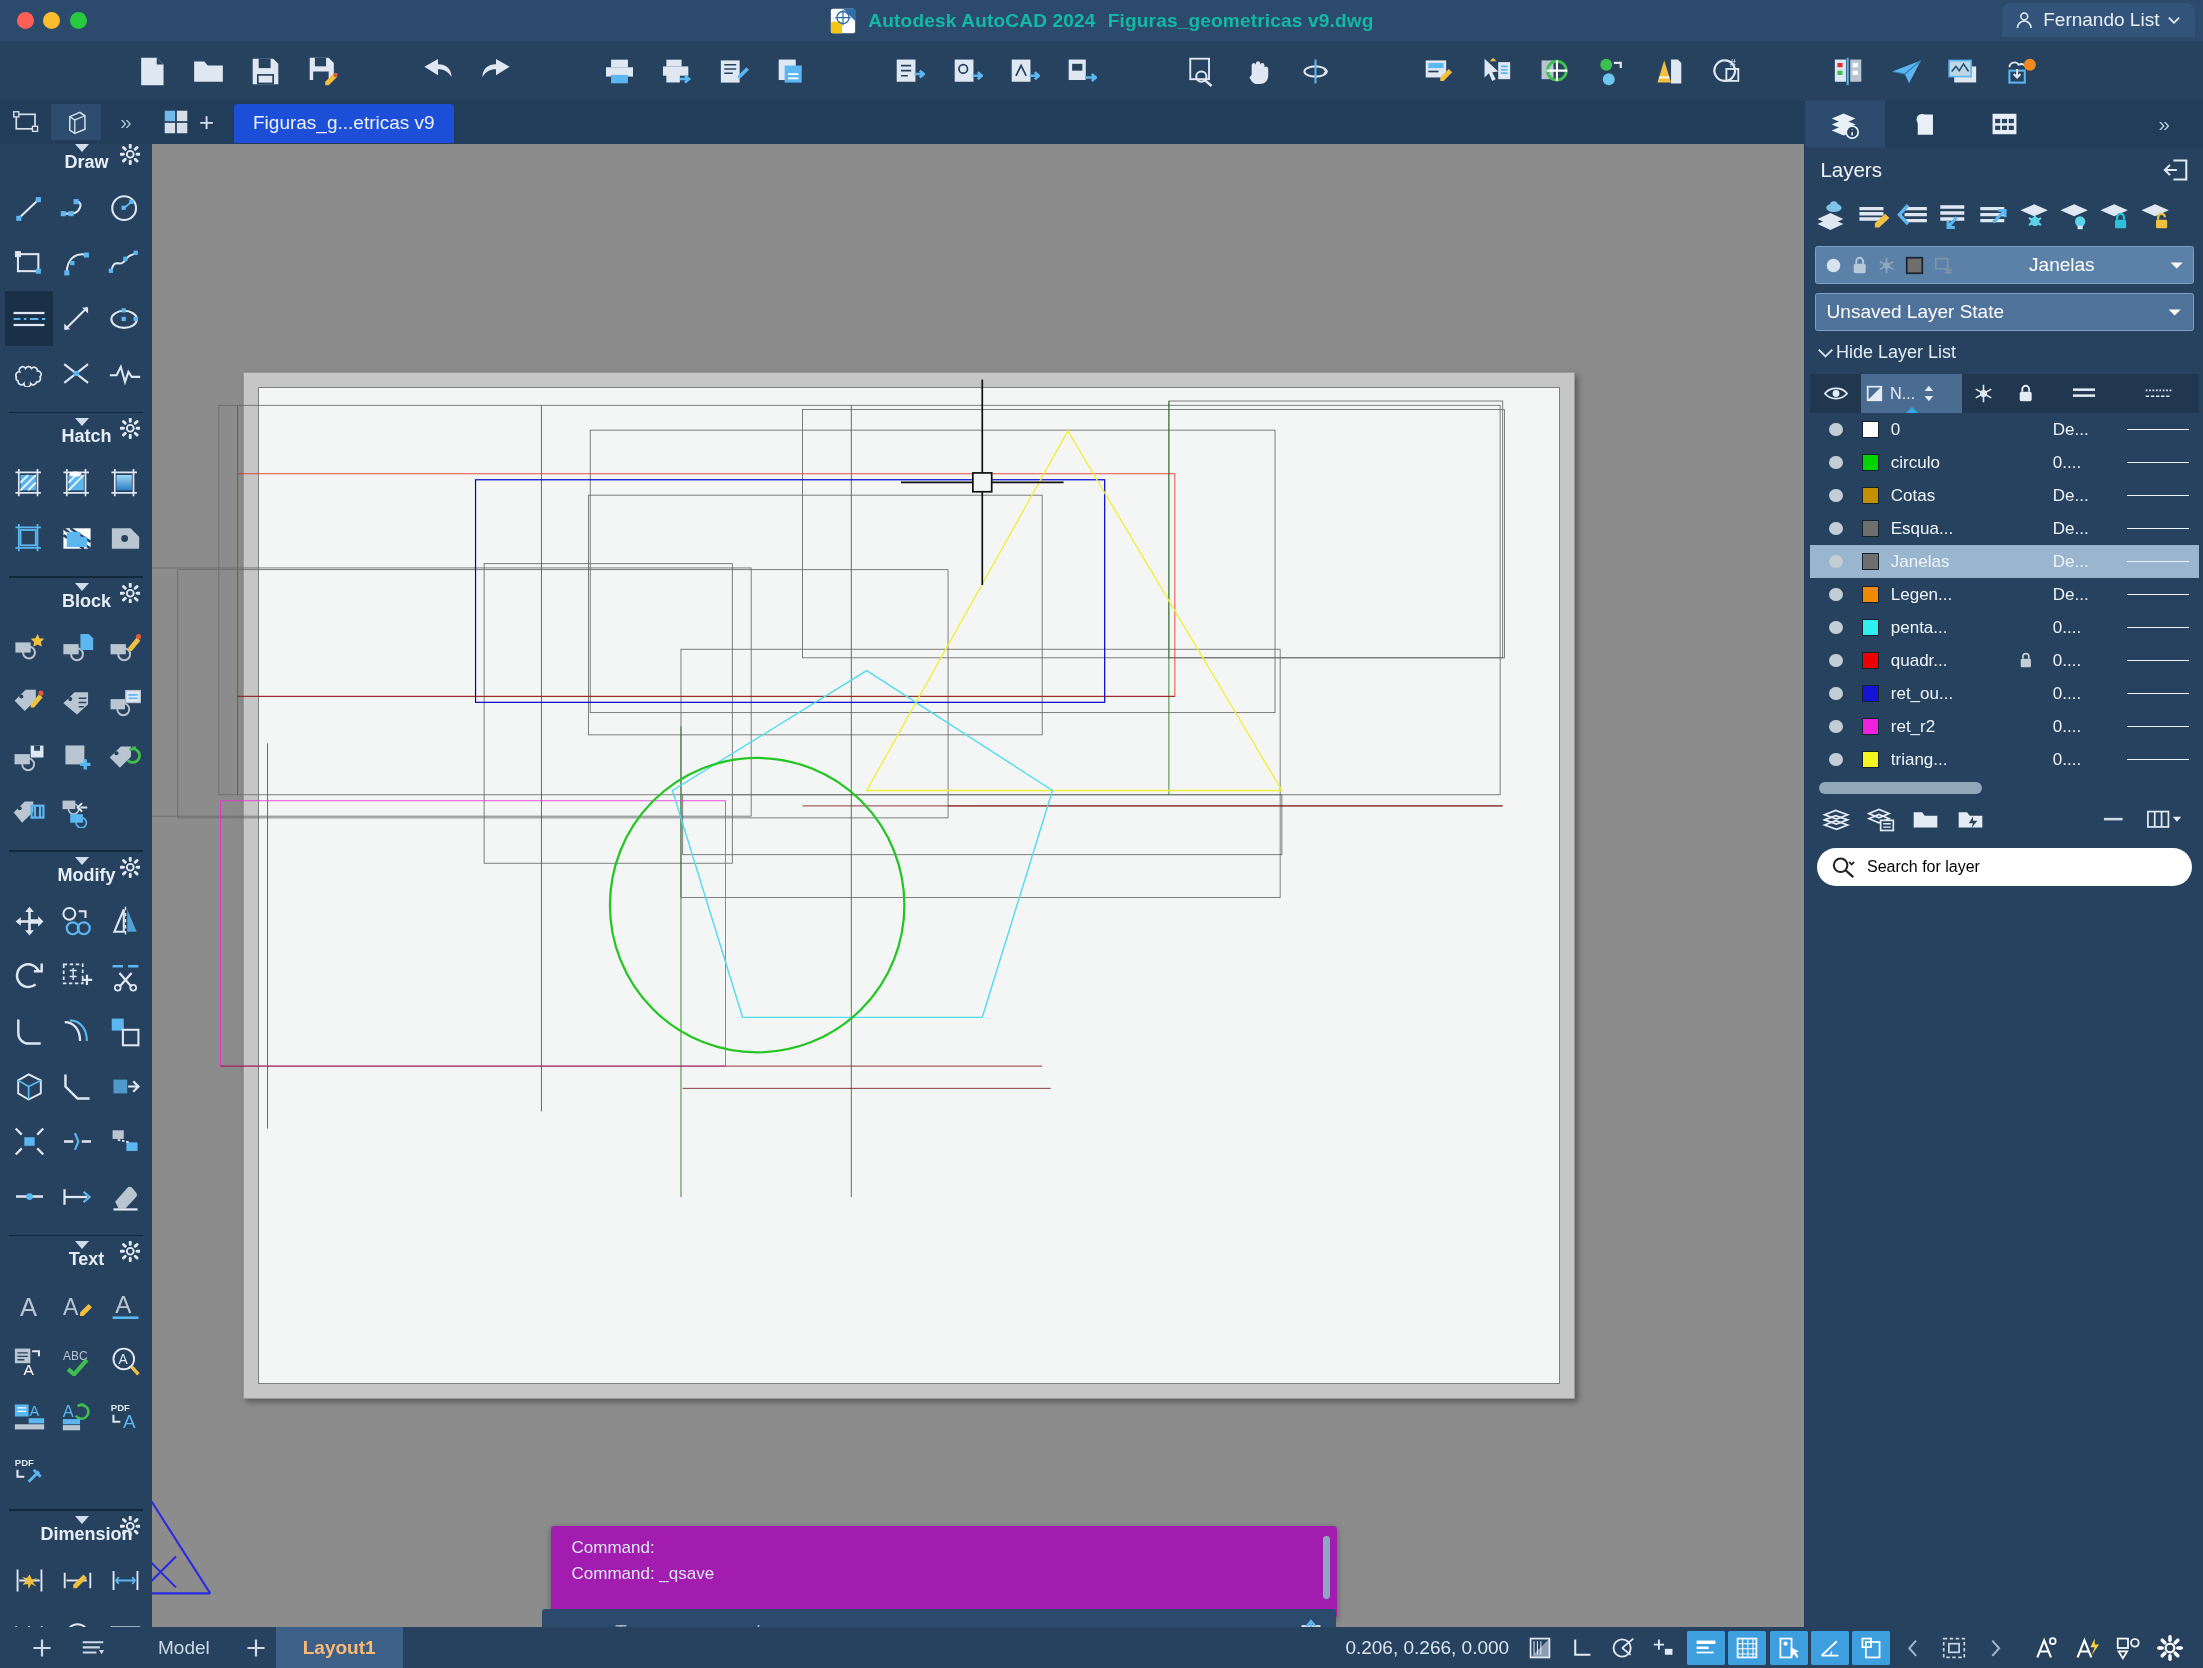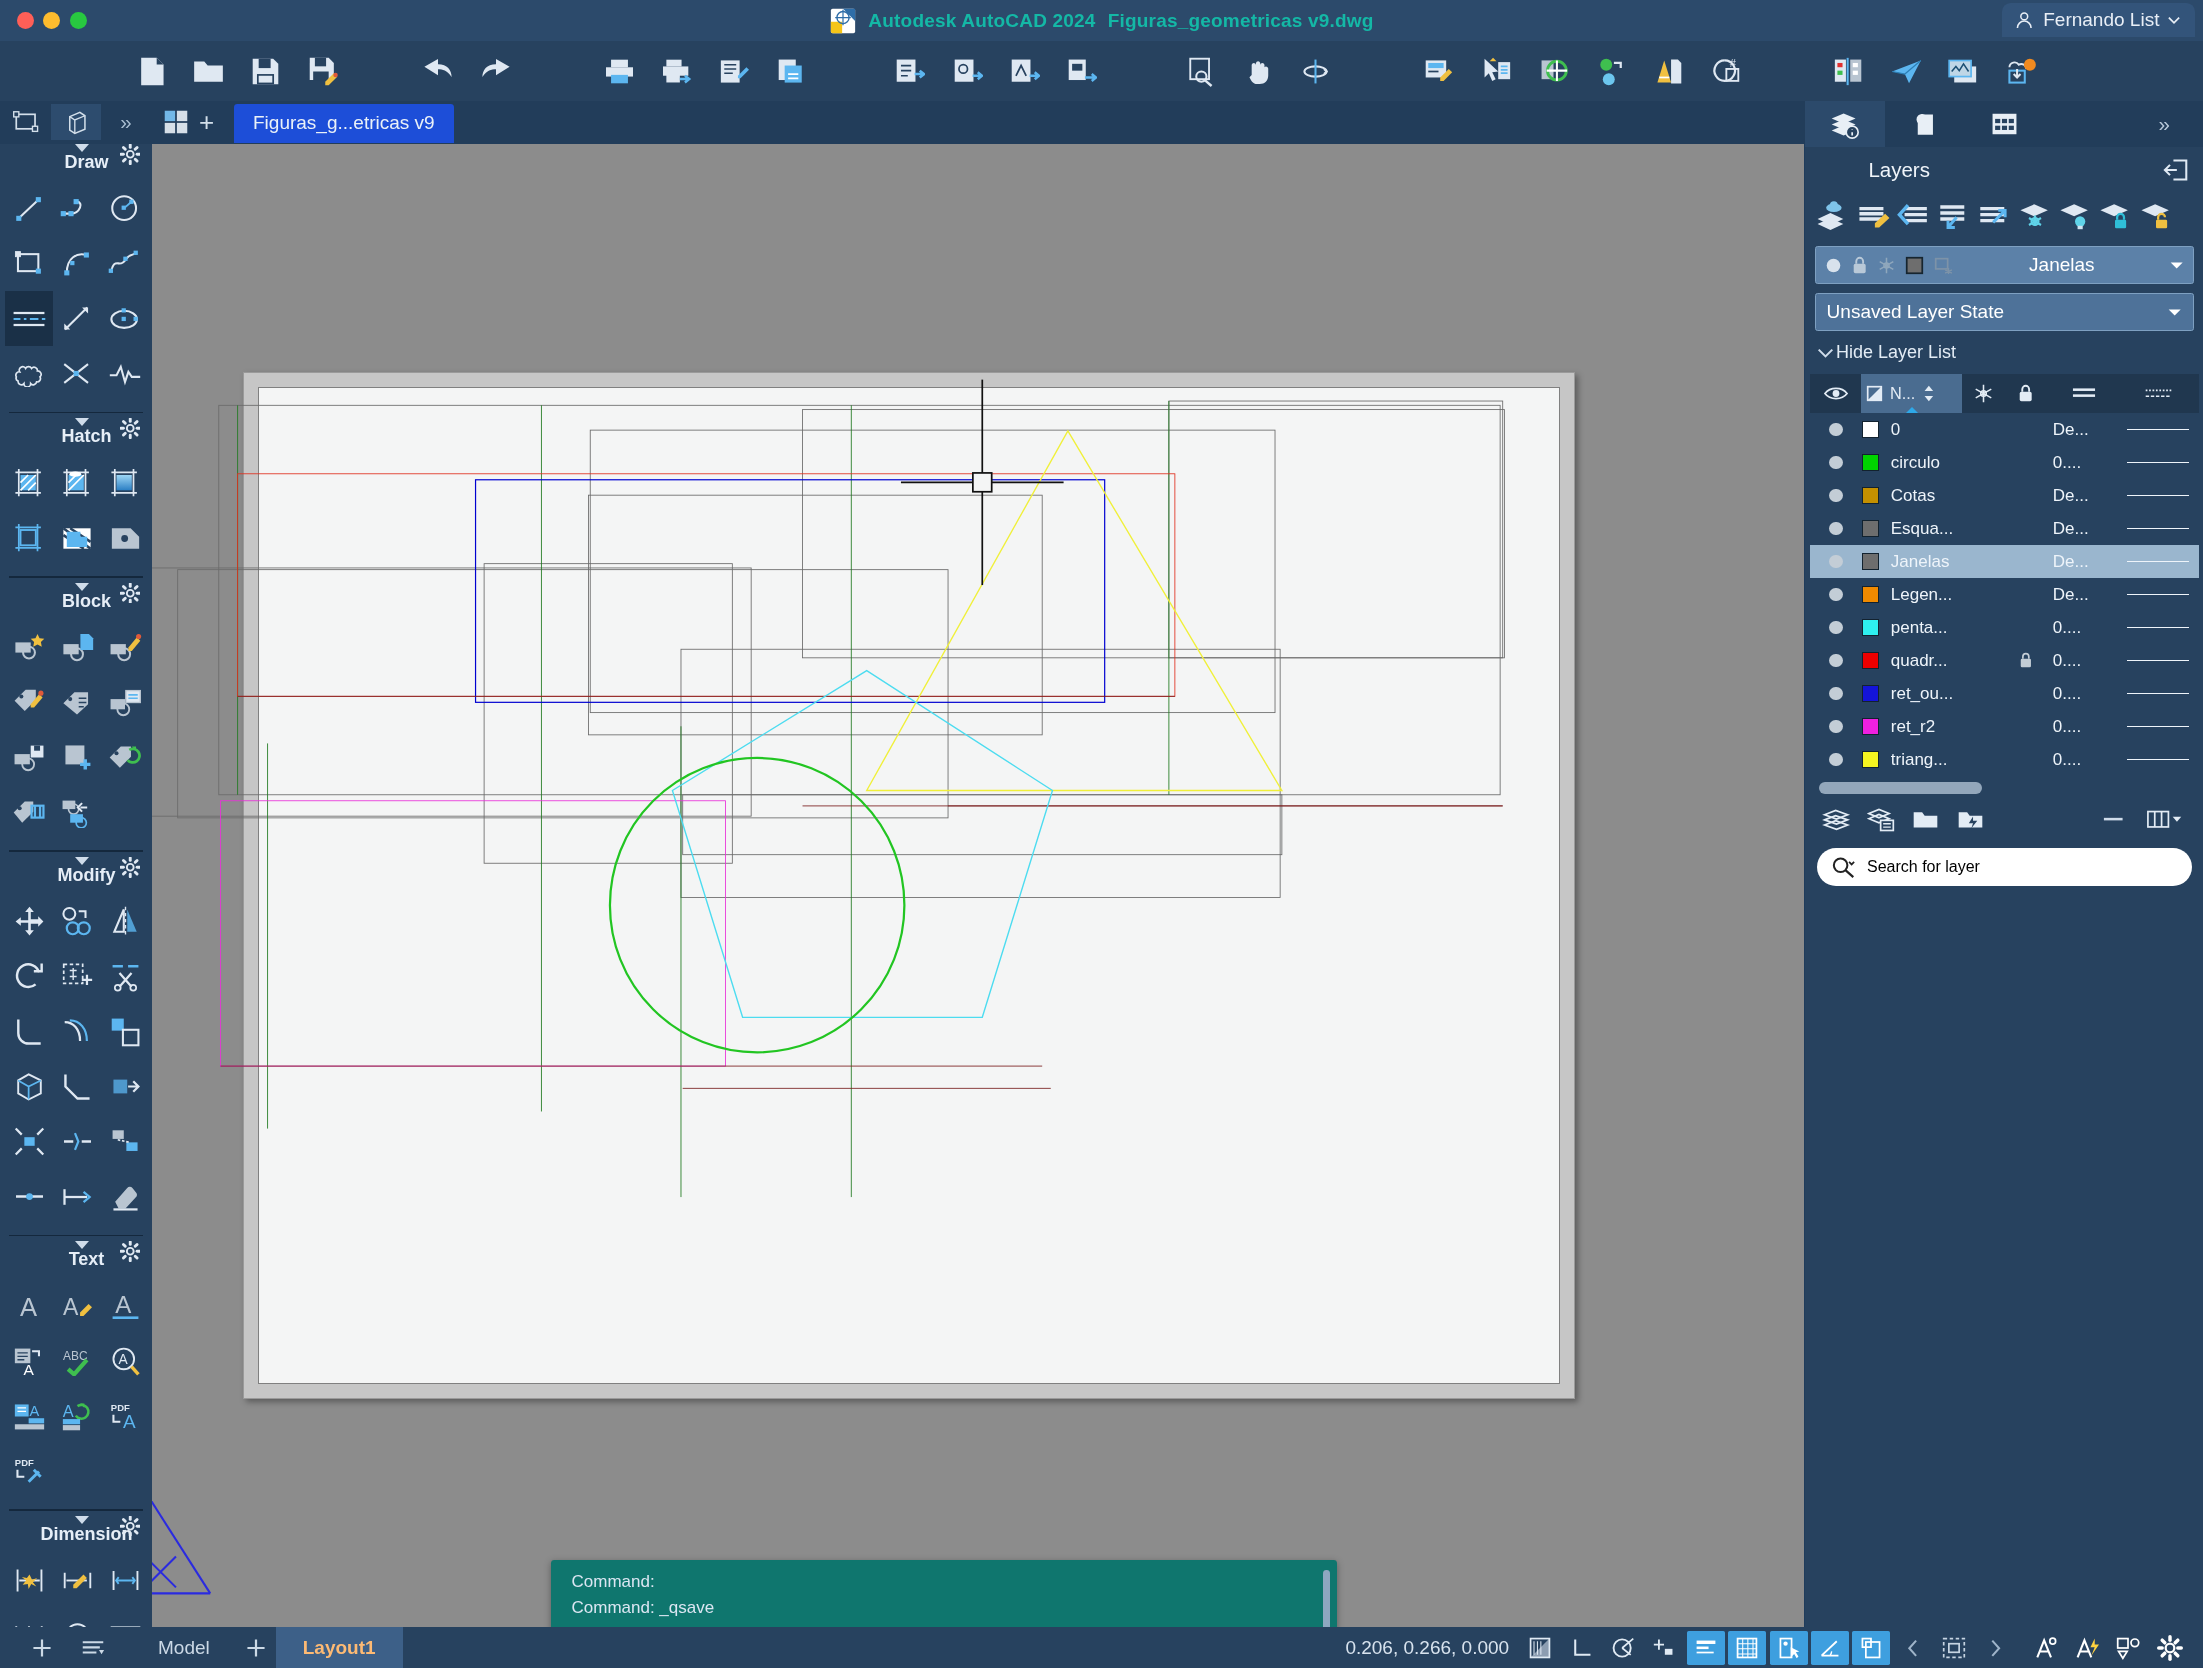--- a/index.html
+++ b/index.html
@@ -104,23 +104,22 @@
   }
   #paper-inner {
     position: absolute; left: 13.7px; top: 13.7px; right: 13.7px; bottom: 13.7px;
     background: #f4f5f5; border: 0.9px solid #808080;
   }
   #svg-draw { position: absolute; left: 0; top: 0; width: 1652px; height: 1483px; }
 
   
   #cmdline {
     position: absolute; left: 551px; top: 1526px; width: 786px; height: 92px;
-    background: #0f766e; border-radius: 3.4px;
+    background: #a21caf; border-radius: 3.4px;
     box-shadow: 0 2.6px 7.7px rgba(0,0,0,.35);
-    margin-top: 34px;
   }
   .cmd-hist { padding: 8.6px 0 0 20.5px; }
   .cmd-hist div { color: #dbe6f2; font-size: 17px; line-height: 26px; font-family: "Liberation Sans", sans-serif; }
   #cmd-input-row {
     position: absolute; left: -8.6px; bottom: -36px; width: 794px; height: 45px;
     background: #2b4a6c; border-radius: 3.4px; display: flex; align-items: center;
   }
   #cmd-prompt { color: #cfe0f0; font-size: 19px; margin-left: 12px; }
   #cmd-ph { color: #9fb4c9; font-size: 19px; font-style: italic; margin-left: 20.5px; flex: 1; }
   #cmd-scroll {
@@ -129,21 +128,21 @@
   }
 
   
   #rightpanel {
     position: absolute; left: 1805px; top: 101px; width: 399px; height: 1526px;
     background: #27425f;
   }
   #rp-tabs { display: flex; height: 46px; background: #223d5a; }
   .rpt { width: 92px; display: flex; align-items: center; justify-content: center; }
   .rpt.active { background: #2c4a6b; }
-  #rp-title-row { height: 45px; display: flex; align-items: center; padding: 0 15.4px; position: relative; margin-left: 48px; }
+  #rp-title-row { height: 45px; display: flex; align-items: center; padding: 0 15.4px; position: relative; }
   #rp-title { color: #f0f5fa; font-size: 20.5px; }
   #rp-tools { display: flex; align-items: center; gap: 4.3px; padding: 6.8px 10.3px 10.3px 10.3px; }
   .lt { width: 36px; height: 34px; display: flex; align-items: center; justify-content: center; }
   #cur-layer {
     margin: 3.4px 10.3px 0 10.3px; height: 38px; background: #527architecture;
     background: #5c81a8; border: 0.9px solid #7ea0c1; border-radius: 2.6px;
     display: flex; align-items: center; padding: 0 8.6px; gap: 10.3px;
   }
   #cur-layer .nm { color: #fff; font-size: 19px; flex: 1; text-align: center; }
   #layer-state {

